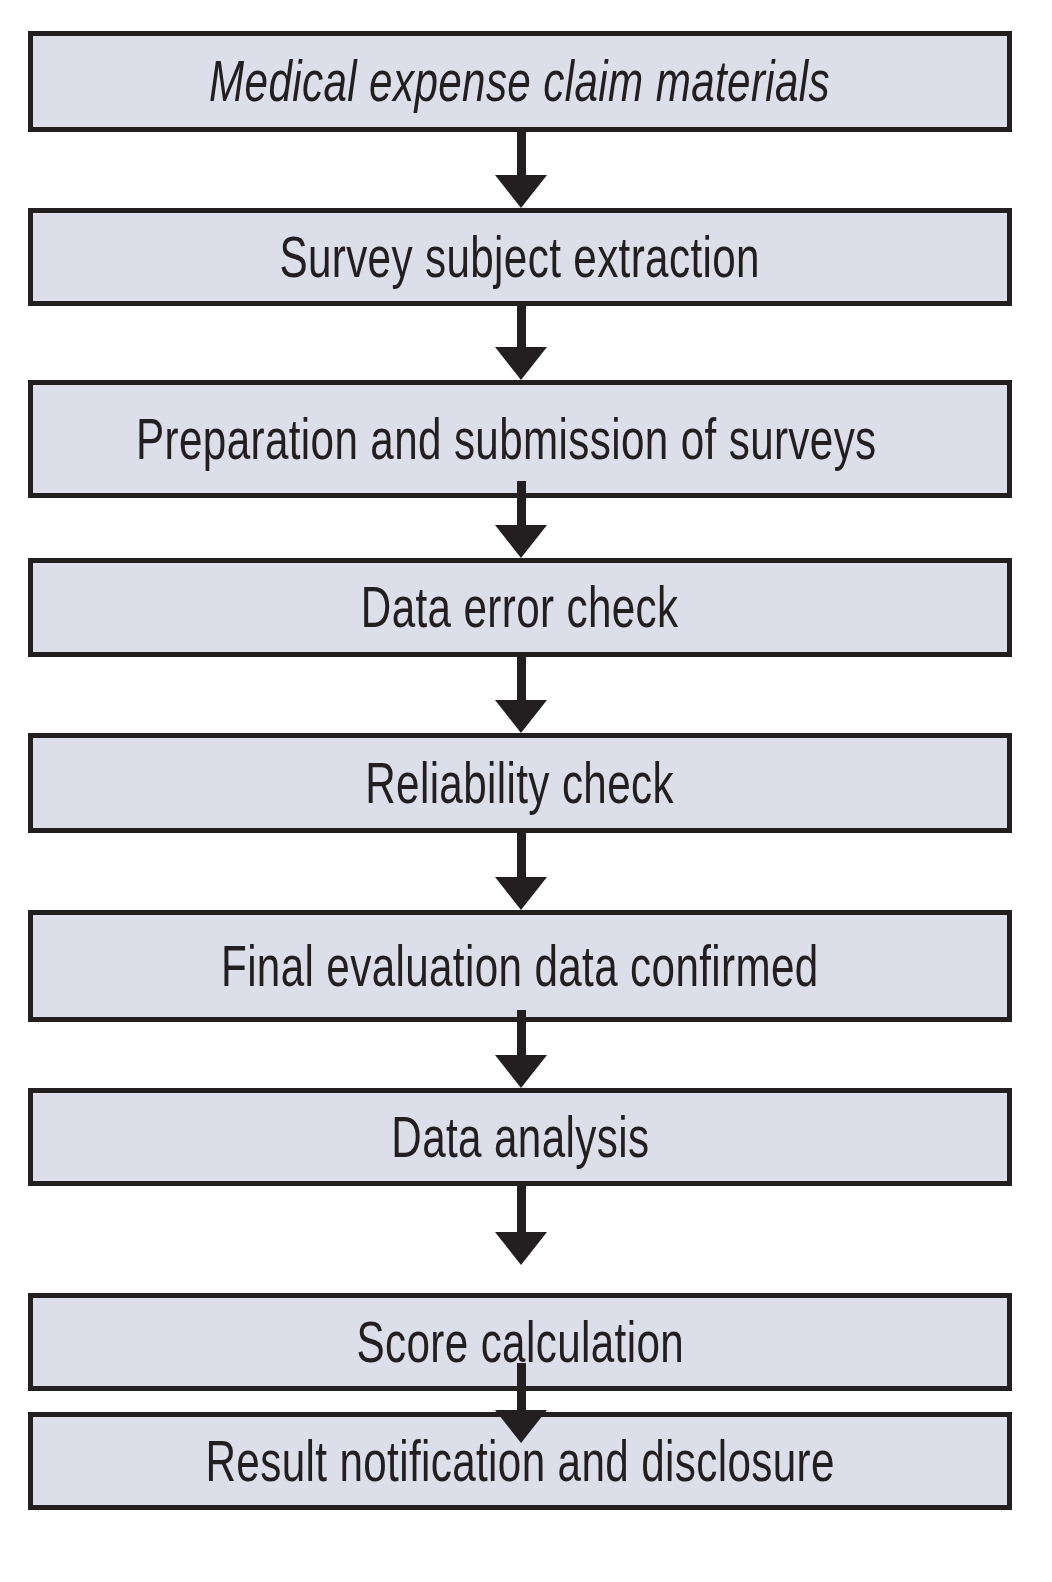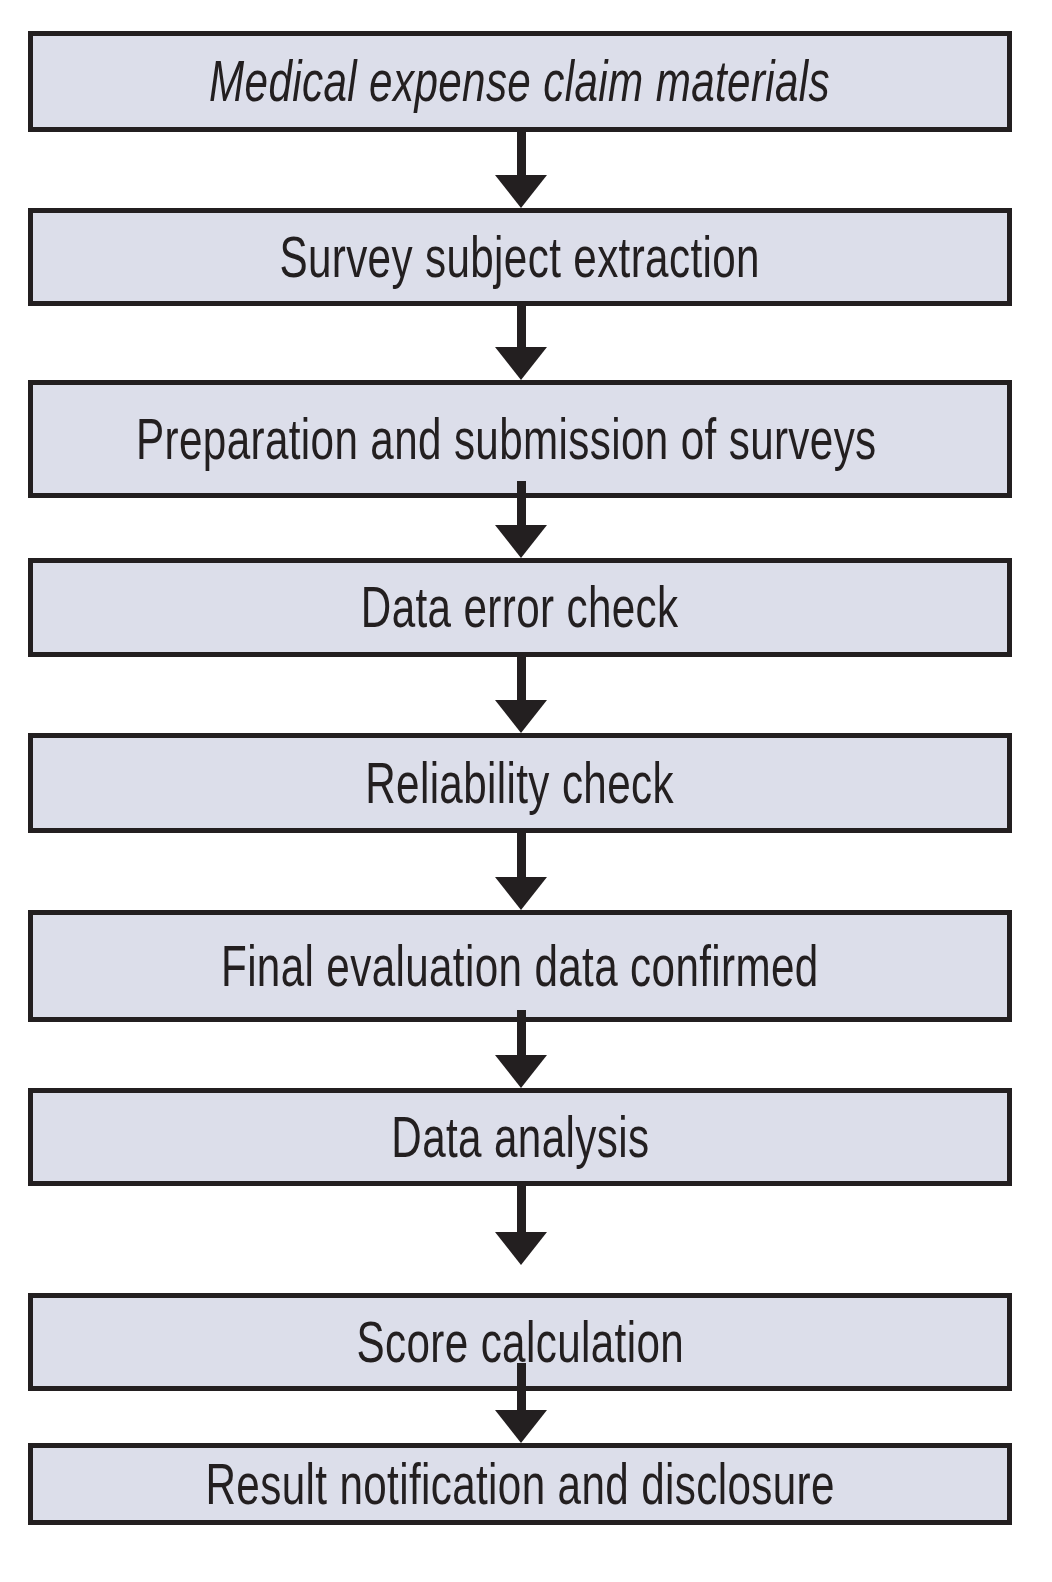--- a/index.html
+++ b/index.html
@@ -81,21 +81,21 @@
   </div>
 
   <div class="flow-step" style="top:1088px; height:98px;text-align:right;">
     <span class="step-label">Data analysis</span>
   </div>
 
   <div class="flow-step" style="top:1265px; height:98px;margin-top:28px;">
     <span class="step-label">Score calculation</span>
   </div>
 
-  <div class="flow-step" style="top:1443px; height:82px;">
+  <div class="flow-step" style="top:1412px; height:98px;">
     <span class="step-label">Result notification and disclosure</span>
   </div>
 
   <div class="flow-arrow" style="top:132px; height:76px;">
     <svg viewBox="0 0 1052 76" preserveAspectRatio="none" aria-hidden="true">
       <rect x="517" y="0" width="9" height="50" fill="#231f20"></rect>
       <polygon points="495,43 547,43 521,76" fill="#231f20"></polygon>
     </svg>
   </div>
 

